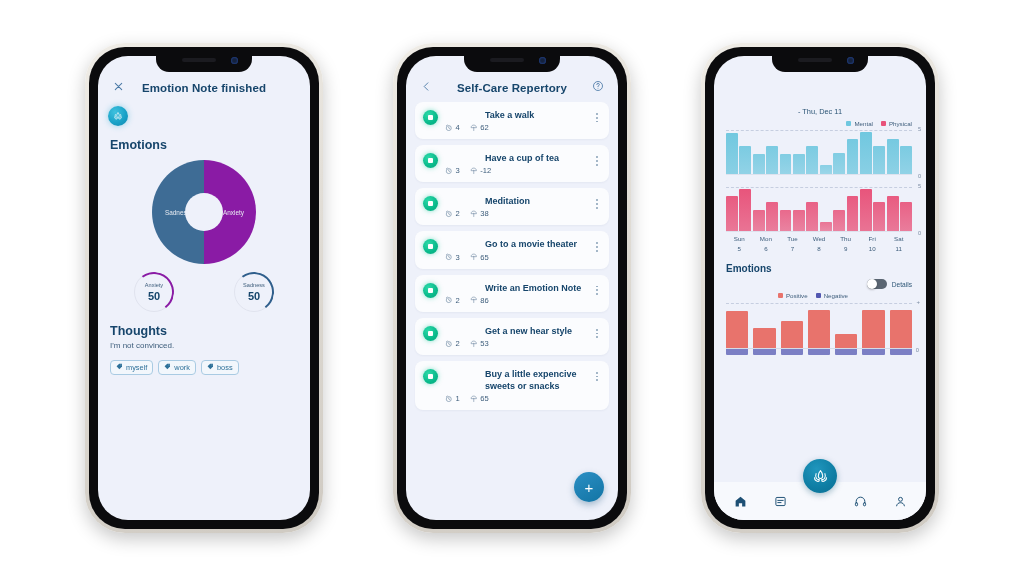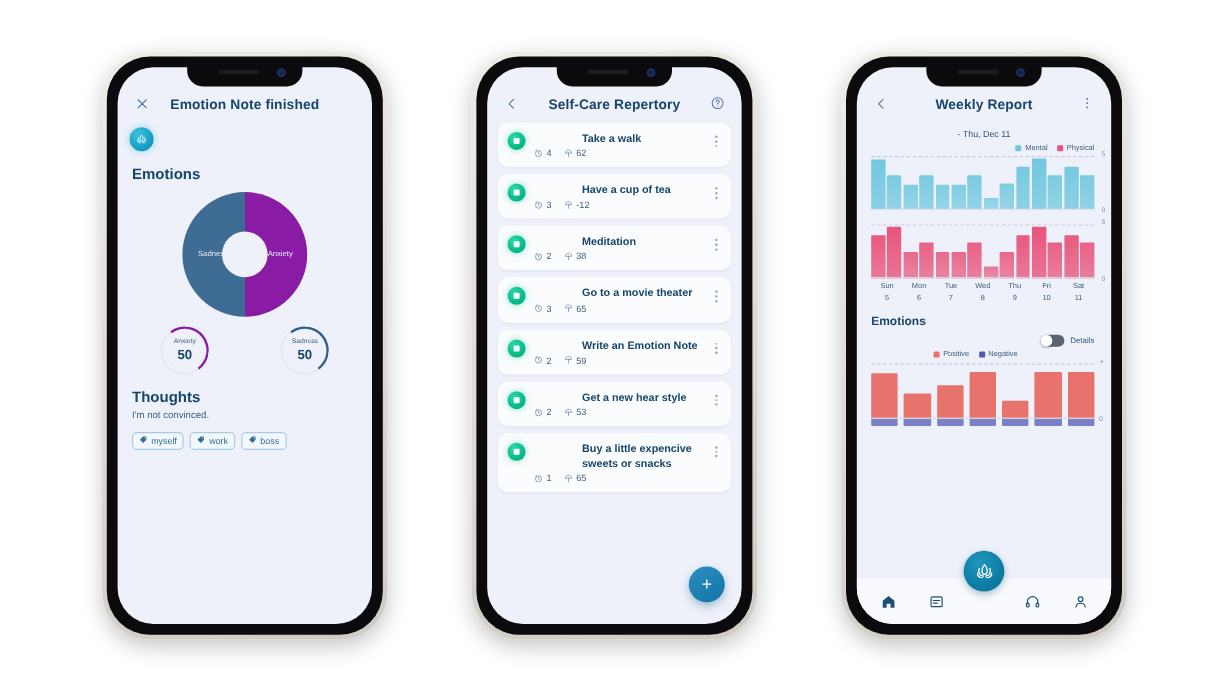--- a/index.html
+++ b/index.html
@@ -450,21 +450,21 @@
                           <path d="M12 9v4l2.6 1.6" stroke-linecap="round"></path>
                           <path d="M4.5 5.5 7 3.2" stroke-linecap="round"></path>
                         </svg>
                         <span class="mv">2</span>
                       </span>
                       <span>
                         <svg width="7.5" height="7.5" viewBox="0 0 24 24" fill="none" stroke="#6c86a0" stroke-width="1.9" stroke-linecap="round">
                           <path d="M3.5 10.5c0-4 3.8-7 8.5-7s8.5 3 8.5 7z"></path>
                           <path d="M12 10.5V21"></path>
                         </svg>
-                        <span class="mv">59</span>
+                        <span class="mv">86</span>
                       </span>
                     </div>
                   </div>
                   <div class="kebab">
                     <i></i>
                     <i></i>
                     <i></i>
                   </div>
                 </div>
                 <div class="card">
@@ -538,35 +538,20 @@
         </div>
       </div>
     </div>
   </div>
 
   <div class="phone">
     <div class="frame">
       <div class="bezel">
         <div class="screen">
 
-          <div class="appbar">
-            <div class="lead">
-              <svg width="11" height="11" viewBox="0 0 24 24" fill="none" stroke="currentColor" stroke-width="2" stroke-linecap="round" stroke-linejoin="round">
-                  <path d="M15 4 L7 12 L15 20"></path>
-                </svg>
-            </div>
-            <div class="title">Weekly Report</div>
-            <div class="trail">
-              <svg width="12" height="12" viewBox="0 0 24 24" fill="currentColor">
-                  <circle cx="12" cy="5" r="1.5"></circle>
-                  <circle cx="12" cy="12" r="1.5"></circle>
-                  <circle cx="12" cy="19" r="1.5"></circle>
-                </svg>
-            </div>
-          </div>
 
           <div class="content">
             <div class="daterange" id="dateRange">
                 <div>- Thu, Dec 11</div>
               </div>
 
             <div class="legend">
               <div class="it">
                 <span class="sw" id="swMental" style="background: rgb(111, 199, 223);"></span>
                 <span>Mental</span>

